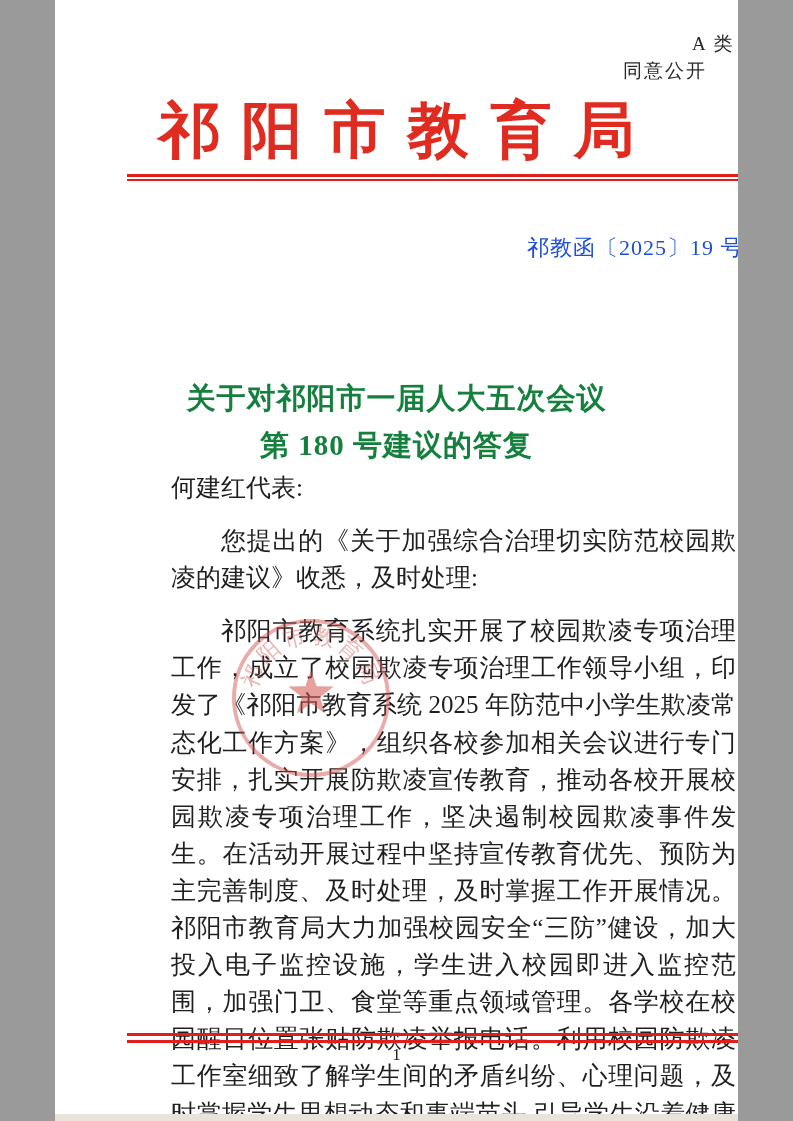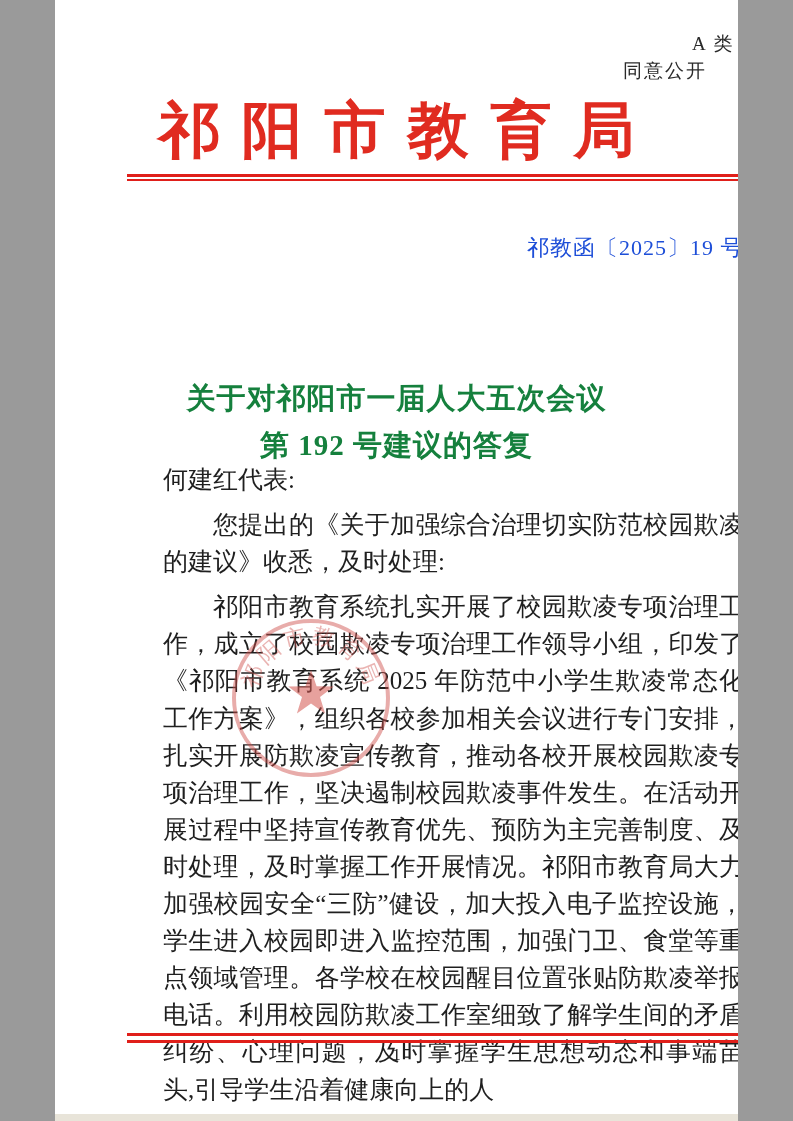--- a/index.html
+++ b/index.html
@@ -57,21 +57,21 @@
     margin-top:44px;
   }
   .body-text{
     position:absolute;
     top:453px;left:100px;width:597px;
     font-size:25px;
     line-height:37.1px;
     text-align:justify;
     color:#1f1f1f;
   }
-  .body-text p{margin:8px;text-indent:2em;}
+  .body-text p{margin:16px;text-indent:2em;}
   .body-text .salutation{text-indent:0;}
   .seal{
     position:absolute;
     left:171px;top:613px;
     width:170px;height:170px;
     pointer-events:none;
     opacity:0.85;
   }
   .page-number{
     position:absolute;
@@ -97,21 +97,21 @@
 
   <div class="agency-name">祁阳市教育局</div>
 
   <div class="rule rule-h1"></div>
   <div class="rule rule-h2"></div>
 
   <div class="doc-number">祁教函〔2025〕19 号</div>
 
   <div class="doc-title">
     <div>关于对祁阳市一届人大五次会议</div>
-    <div>第 192 号建议的答复</div>
+    <div>第 180 号建议的答复</div>
   </div>
 
   <div class="body-text">
     <p class="salutation">何建红代表:</p>
     <p>您提出的《关于加强综合治理切实防范校园欺凌的建议》收悉，及时处理:</p>
     <p>祁阳市教育系统扎实开展了校园欺凌专项治理工作，成立了校园欺凌专项治理工作领导小组，印发了《祁阳市教育系统 2025 年防范中小学生欺凌常态化工作方案》，组织各校参加相关会议进行专门安排，扎实开展防欺凌宣传教育，推动各校开展校园欺凌专项治理工作，坚决遏制校园欺凌事件发生。在活动开展过程中坚持宣传教育优先、预防为主完善制度、及时处理，及时掌握工作开展情况。祁阳市教育局大力加强校园安全“三防”健设，加大投入电子监控设施，学生进入校园即进入监控范围，加强门卫、食堂等重点领域管理。各学校在校园醒目位置张贴防欺凌举报电话。利用校园防欺凌工作室细致了解学生间的矛盾纠纷、心理问题，及时掌握学生思想动态和事端苗头,引导学生沿着健康向上的人</p>
   </div>
 
   <svg class="seal" viewBox="0 0 170 170">
     <circle cx="85" cy="85" r="77" fill="none" stroke="rgba(206,77,72,0.55)" stroke-width="4"></circle>

